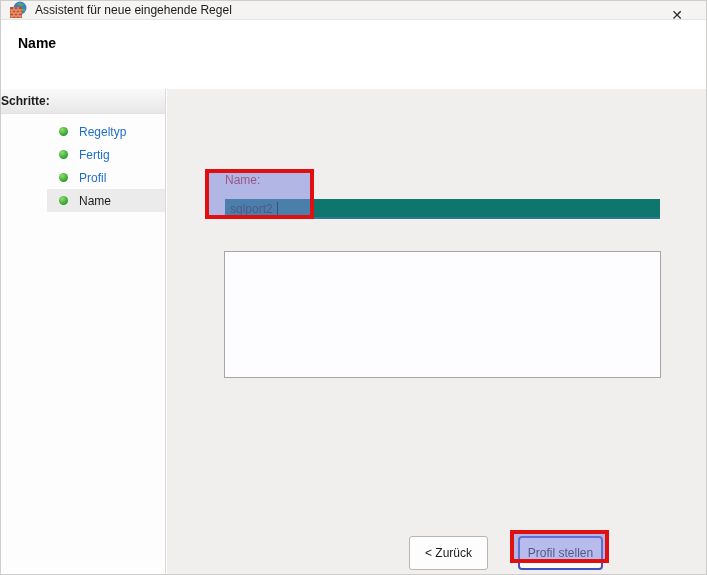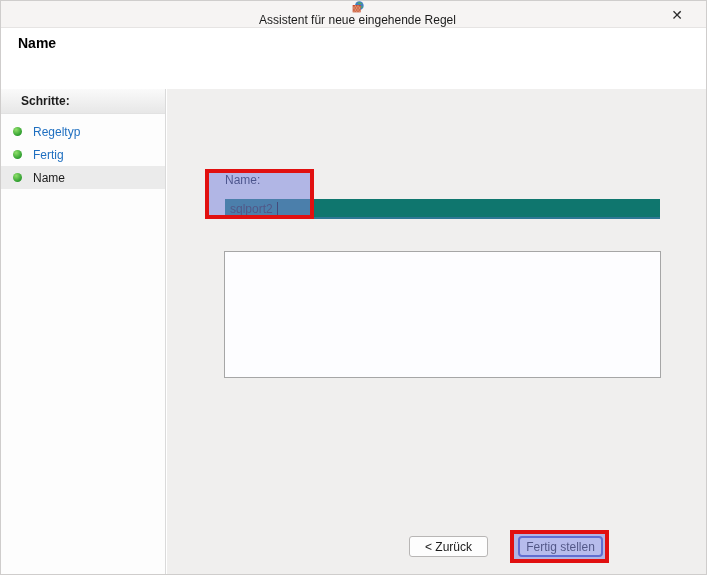--- a/index.html
+++ b/index.html
@@ -2,52 +2,52 @@
 <html><head>
 <meta charset="utf-8">
 <style>
   * { margin:0; padding:0; box-sizing:border-box; }
   html,body { width:707px; height:575px; }
   body { font-family:"Liberation Sans","DejaVu Sans",sans-serif; font-size:12px; color:#1b1b1b; }
 
   .window { position:relative; width:707px; height:575px; background:#ffffff; border:1px solid #cfcdcc; overflow:hidden; }
 
   
-  .titlebar { position:absolute; left:0; top:0; width:100%; height:27px; background:#f6f4f3; border-bottom:1px solid #e6e4e3; display:flex; align-items:center;flex-direction:column; }
+  .titlebar { position:absolute; left:0; top:0; width:100%; height:19px; background:#f6f4f3; border-bottom:1px solid #e6e4e3; display:flex; align-items:center; }
   .titlebar .app-icon { width:18px; height:18px; margin-left:8px; }
   .titlebar .title { margin-left:8px; font-size:12px; color:#1b1b1b; }
   .close-btn { position:absolute; right:12px; top:0; width:34px; height:27px; display:flex; align-items:center; justify-content:center; font-size:14px; color:#2b2b2b; cursor:default; background:transparent; border:none; }
 
   
   .header { position:absolute; left:0; top:28px; width:100%; height:60px; background:#ffffff; }
   .header .page-title { position:absolute; left:17px; top:6px; font-size:14px; font-weight:bold; color:#000; }
   .header .page-subtitle { position:absolute; left:17px; top:33px; font-size:11.5px; color:#1b1b1b; }
 
   
   .sidebar { position:absolute; left:0; top:88px; width:165px; height:487px; background:#fdfdfd; border-right:1px solid #dadada; }
-  .steps-heading { height:25px; line-height:25px; padding-left:20px; font-weight:bold; font-size:12px; background:linear-gradient(#fafafa,#e7e7e7); border-bottom:1px solid #e2e2e2; }
-  .steps-list { padding-top:6px; }
+  .steps-heading { height:25px; line-height:25px; padding-left:0; font-weight:bold; font-size:12px; background:linear-gradient(#fafafa,#e7e7e7); border-bottom:1px solid #e2e2e2; }
+  .steps-list { padding-top:6px;margin-left:46px; }
   .step-item { display:flex; align-items:center; height:23px; padding-left:12px; cursor:pointer; }
   .step-item .bullet { width:9px; height:9px; border-radius:50%; background:radial-gradient(circle at 35% 30%, #8fe06a, #2f9e2f 70%, #1d7c1d); margin-right:11px; flex:none; }
   .step-item .lbl { color:#1f6fc0; }
   .step-item.active { background:#ebebeb; }
   .step-item.active .lbl { color:#1b1b1b; }
 
   .main { position:absolute; left:166px; top:88px; width:541px; height:487px; background:#f0efee; }
 
-  .field-label { position:absolute; font-size:12px; color:#0f172a; }
+  .field-label { position:absolute; font-size:12px; color:#b91c1c; }
   .name-label { left:58px; top:84px; }
   .name-input { position:absolute; left:58px; top:110px; width:435px; height:20px; background:#0f766e; border:none; border-bottom:2px solid #2e7795; font-family:"Liberation Sans","DejaVu Sans",sans-serif; font-size:12px; color:#1b1b1b; padding:2px 0 0 5px; outline:none; }
   .caret { position:absolute; left:110px; top:113px; width:1px; height:14px; background:#000; }
 
   .desc-label { left:58px; top:144px; }
   .desc-textarea { position:absolute; left:57px; top:162px; width:437px; height:127px; background:#fdfdff; border:1px solid #a6a6a6; resize:none; outline:none; font-family:"Liberation Sans","DejaVu Sans",sans-serif; font-size:12px; }
 
   
-  .btn { position:absolute; height:21px; background:#fdfdfd; border:1px solid #b8b6b5; border-radius:3px; font-family:"Liberation Sans","DejaVu Sans",sans-serif; font-size:12px; color:#1b1b1b; cursor:pointer; padding:0; }
+  .btn { position:absolute; height:34px; background:#fdfdfd; border:1px solid #b8b6b5; border-radius:3px; font-family:"Liberation Sans","DejaVu Sans",sans-serif; font-size:12px; color:#1b1b1b; cursor:pointer; padding:0; }
   .btn-back { left:242px; top:447px; width:79px; }
   .btn-finish { left:351px; top:447px; width:85px; border:2px solid #3f51c1; border-radius:4px; }
   .btn-cancel { left:449px; top:447px; width:79px; }
 
   
   .annotation { position:absolute; border:4px solid #e11010; background:rgba(126,134,222,0.55); pointer-events:none; z-index:5; }
   .ann-name { left:38px; top:80px; width:109px; height:50px; }
   .ann-finish { left:343px; top:441px; width:99px; height:33px; }
 </style>
 </head>
@@ -91,35 +91,39 @@
     <div class="steps-heading">Schritte:</div>
     <div class="steps-list">
       <div class="step-item">
         <span class="bullet"></span>
         <span class="lbl">Regeltyp</span>
       </div>
       <div class="step-item">
         <span class="bullet"></span>
         <span class="lbl">Fertig</span>
       </div>
+      <div class="step-item">
+        <span class="bullet"></span>
+        <span class="lbl">Profil</span>
+      </div>
       <div class="step-item active">
         <span class="bullet"></span>
         <span class="lbl">Name</span>
       </div>
     </div>
   </div>
 
   <div class="main">
 
     <div class="field-label name-label">Name:</div>
     <input class="name-input" type="text" value="sqlport2" style="">
     <div class="caret"></div>
 
     <textarea class="desc-textarea" style=""></textarea>
 
     <button class="btn btn-back">&lt; Zurück</button>
-    <button class="btn btn-finish">Fertig stellen</button>
+    <button class="btn btn-finish">Profil stellen</button>
 
     <div class="annotation ann-name"></div>
     <div class="annotation ann-finish"></div>
   </div>
 
 </div>
 
 </body></html>

